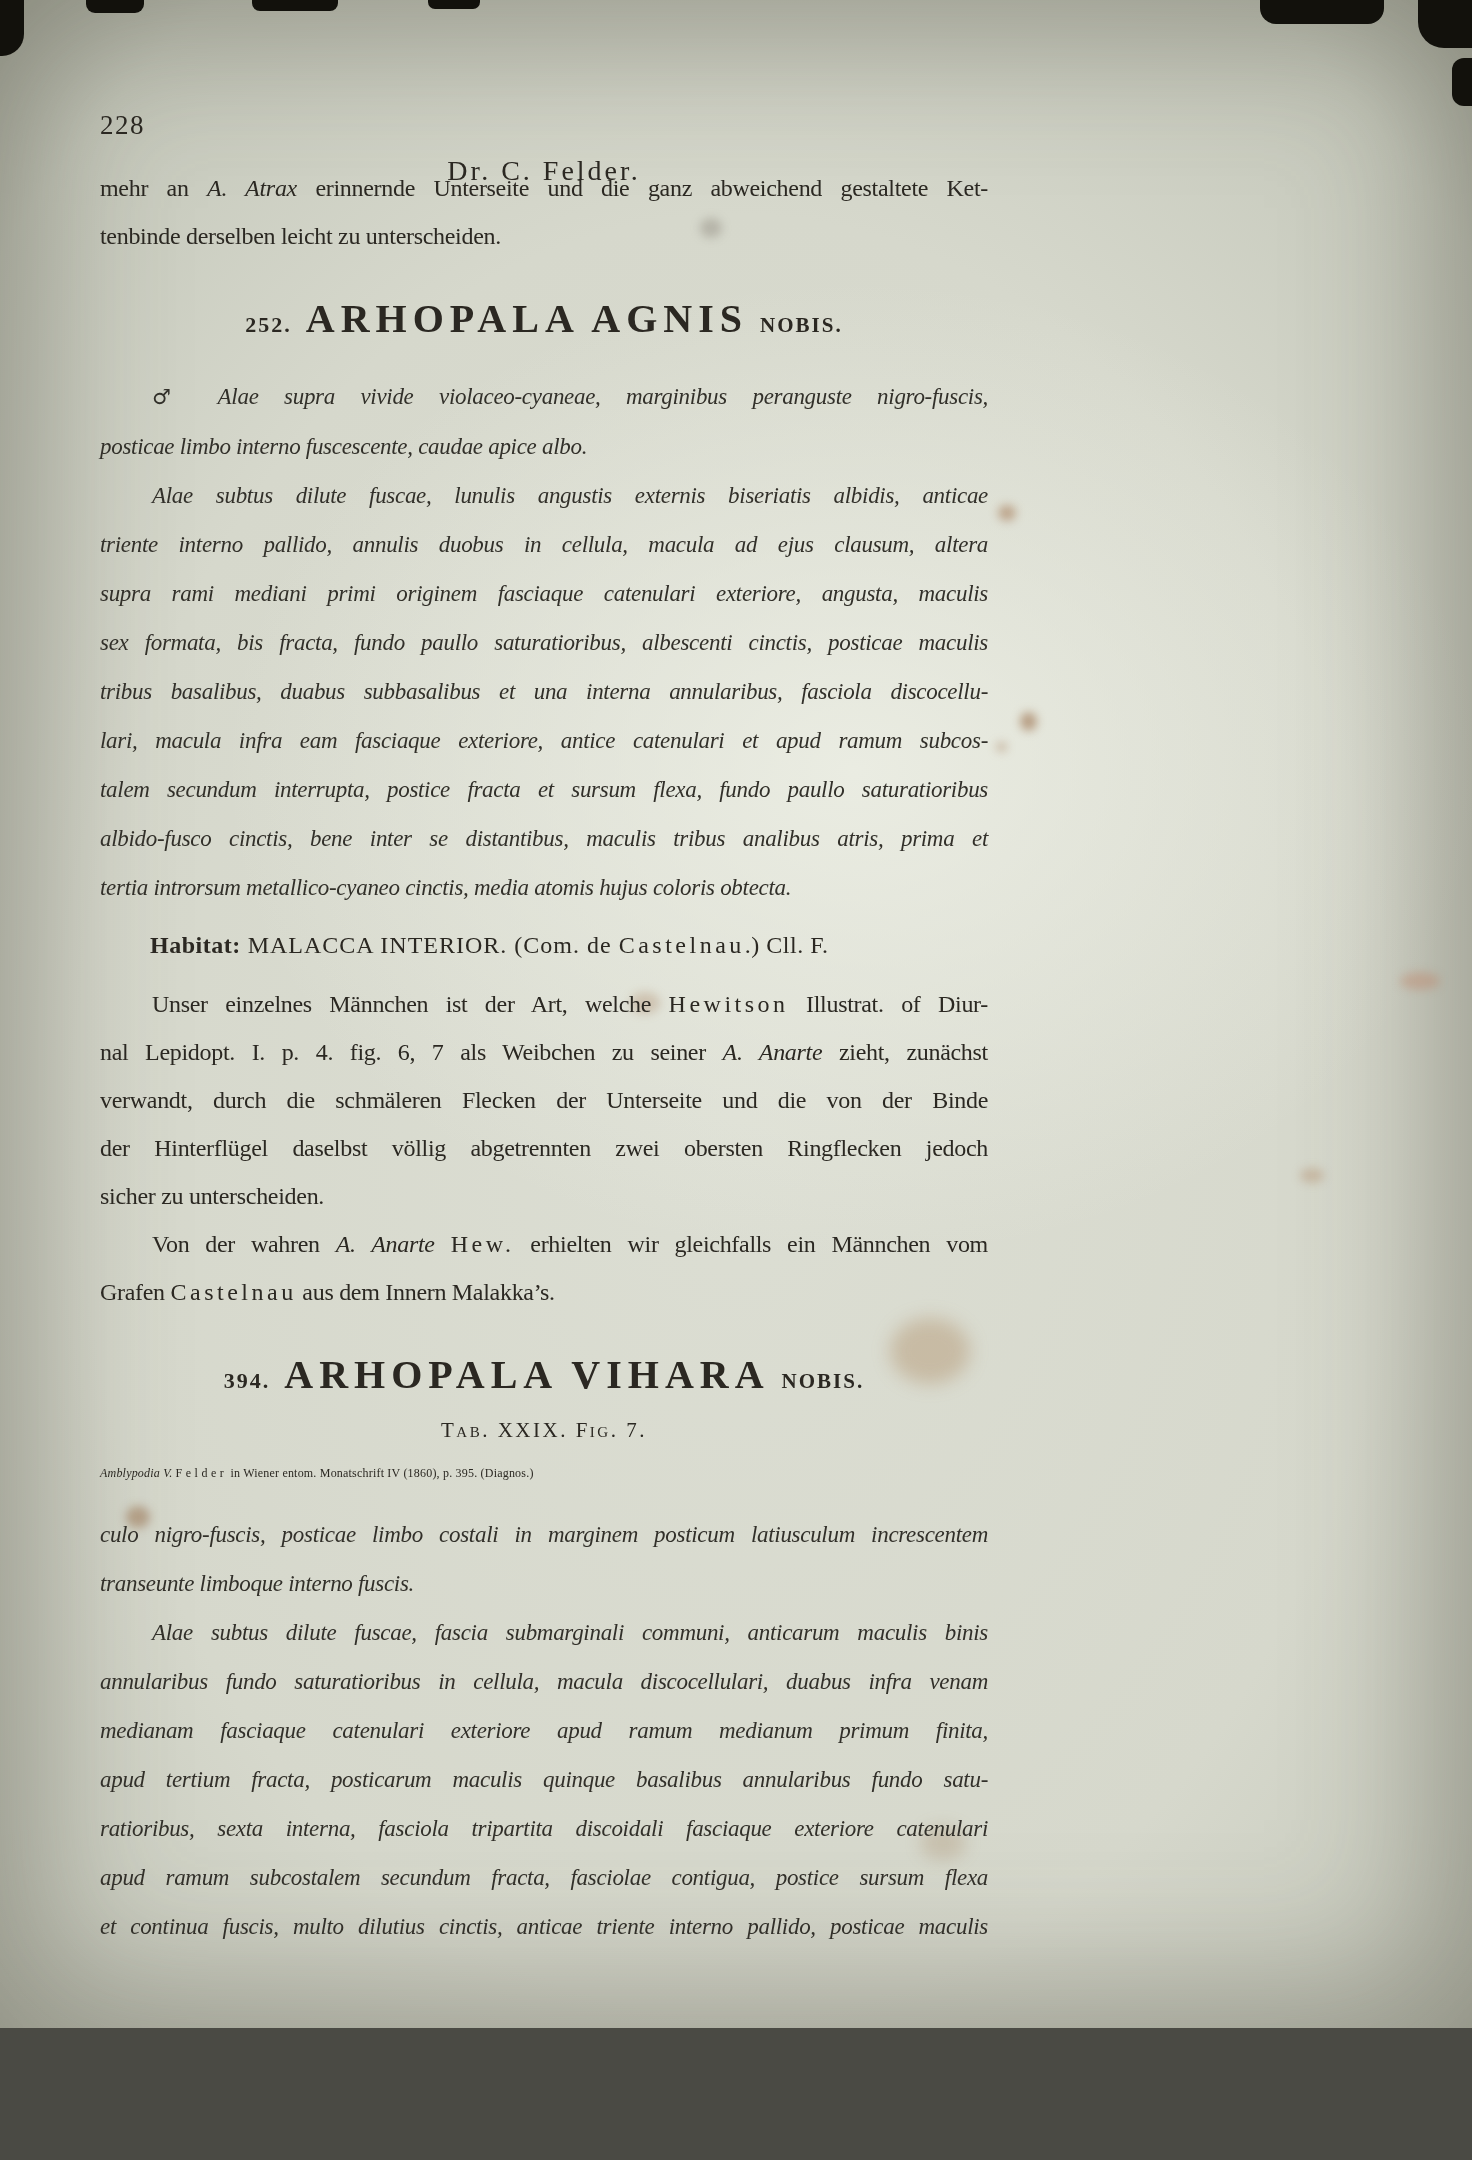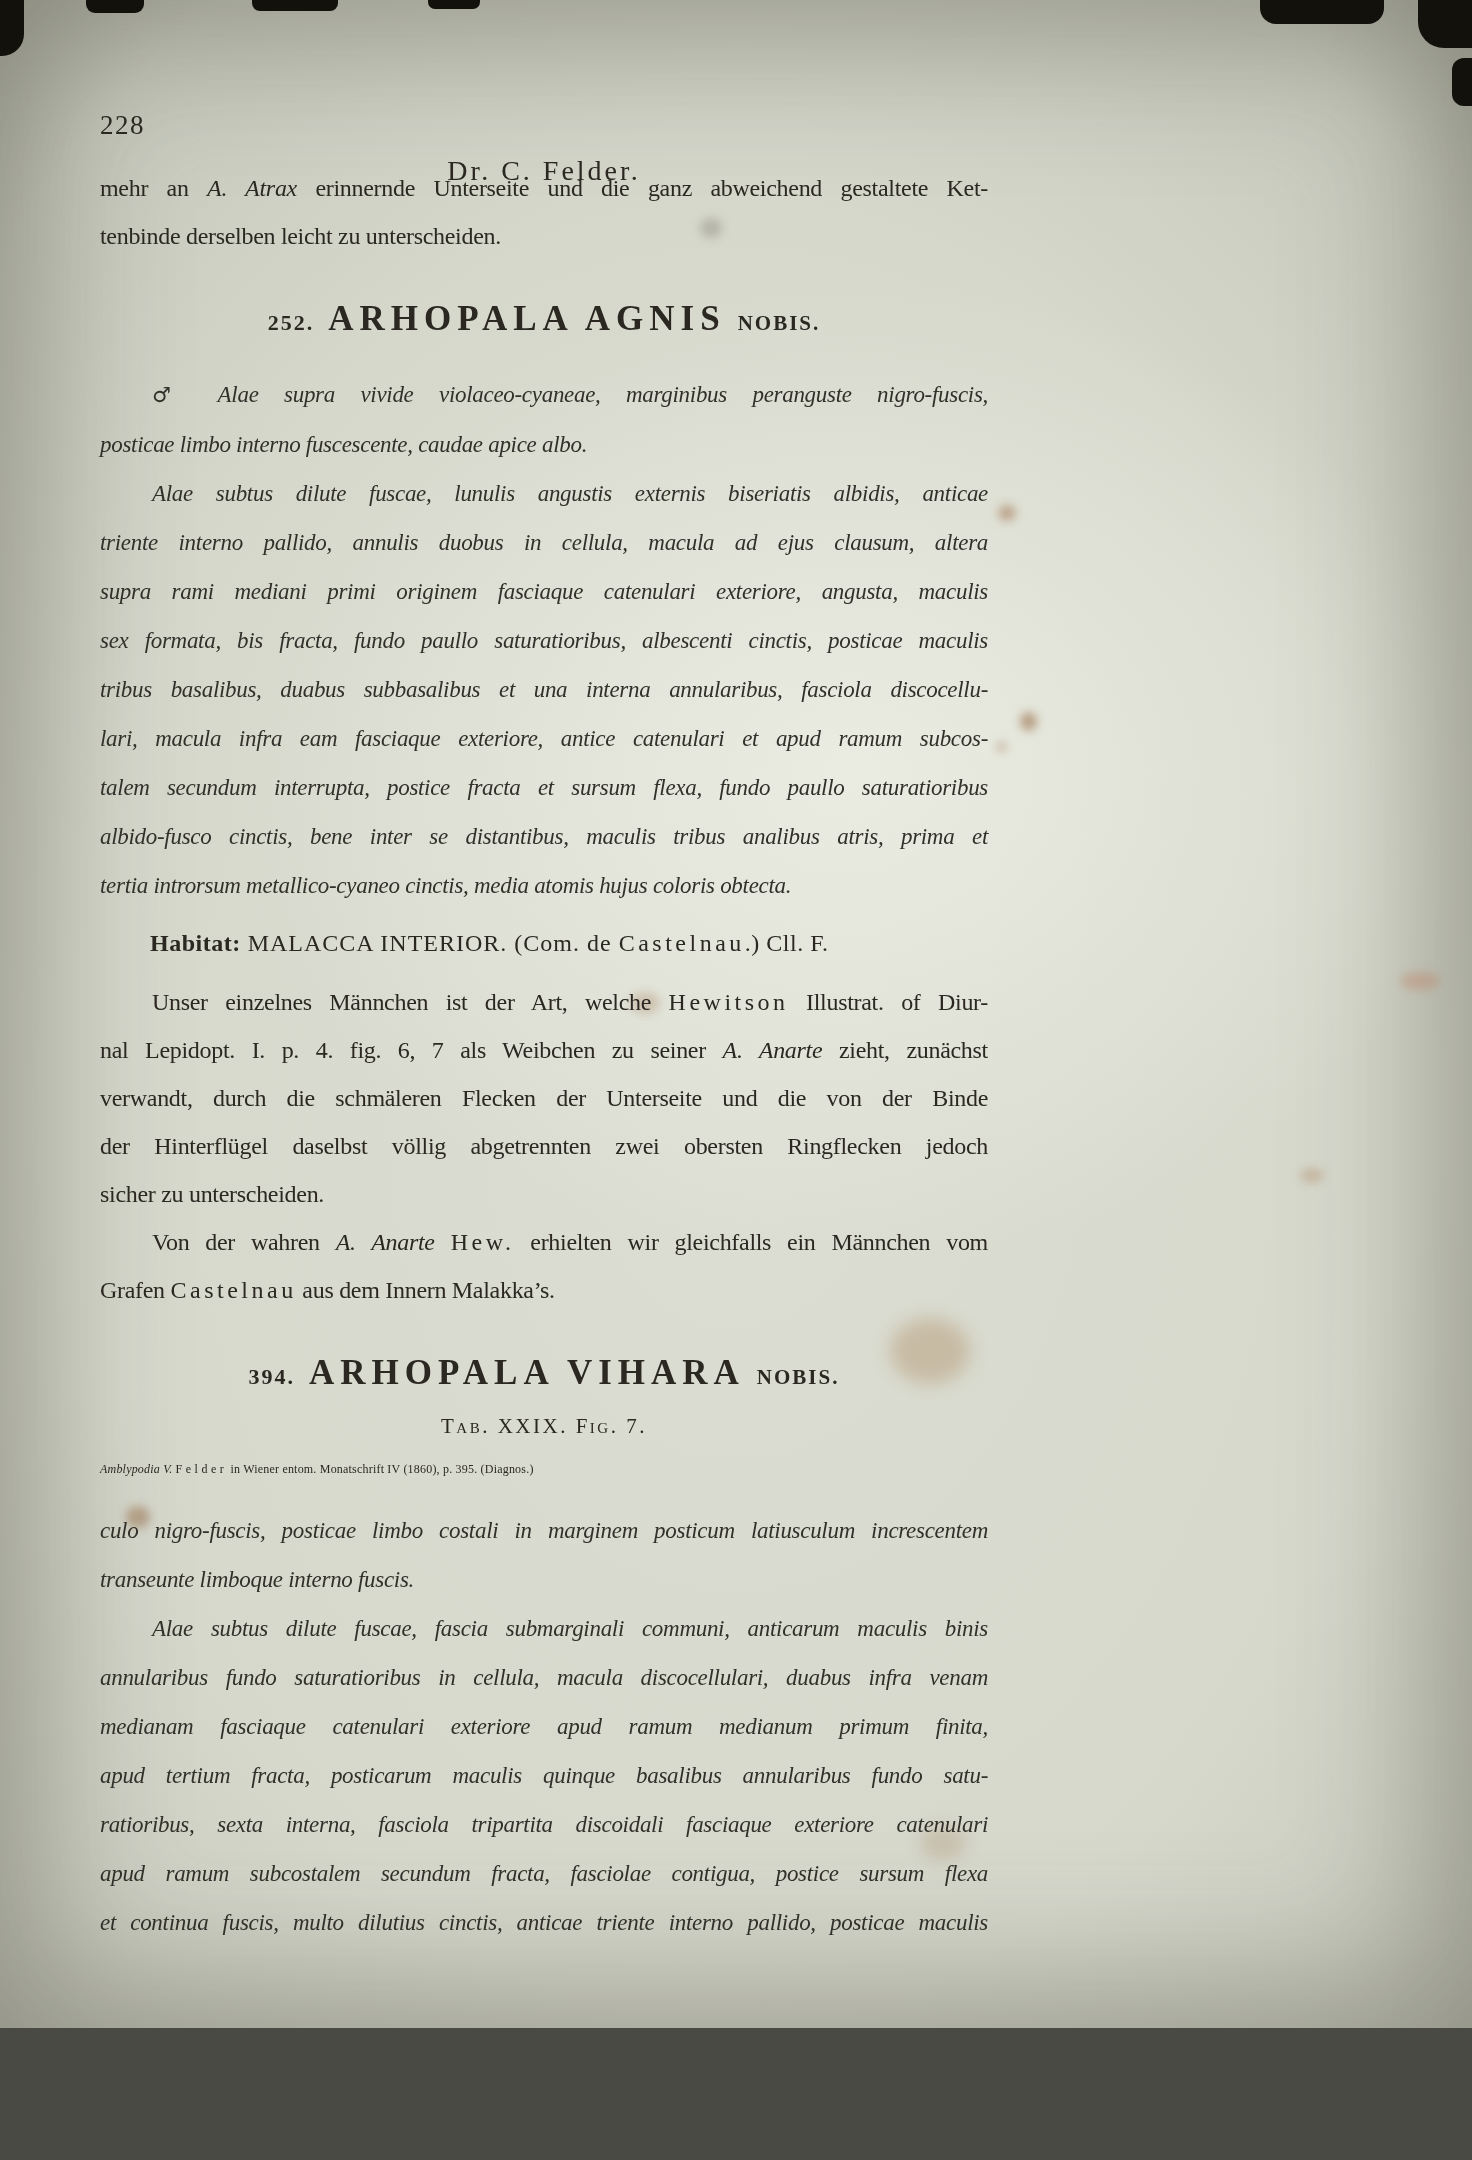--- a/index.html
+++ b/index.html
@@ -32,21 +32,21 @@
   .para{margin:0;}
   .mt{margin-top:14px;}
   .it{font-style:italic;margin-top:44px;}
   .sp{letter-spacing:3.5px;}
   .bold{font-weight:bold;}
   .mars{font-family:"DejaVu Sans",sans-serif;font-style:normal;font-size:21px;padding-right:2px;}
   .species-heading{
     margin:36px 0 24px;text-align:center;font-weight:bold;line-height:46px;
   }
   .hnum{font-size:22px;letter-spacing:2px;margin-right:14px;}
-  .hname{font-size:35px;letter-spacing:6px;}
+  .hname{font-size:40px;letter-spacing:6px;}
   .hauth{font-size:21px;letter-spacing:2px;margin-left:12px;}
   .habitat{margin:8px 0 10px;padding-left:50px;font-size:24px;line-height:50px;letter-spacing:.5px;}
   .habitat .caps{letter-spacing:1px;text-align:center;}
   .plate{margin:6px 0 0;text-align:center;font-variant:small-caps;
     font-size:21px;letter-spacing:2.5px;line-height:36px;}
   .reference{margin:8px 0 2px;font-size:12px;line-height:34px;letter-spacing:.2px;}
   .latin.first{margin-top:20px;}
 </style>
 </head>
 <body>

